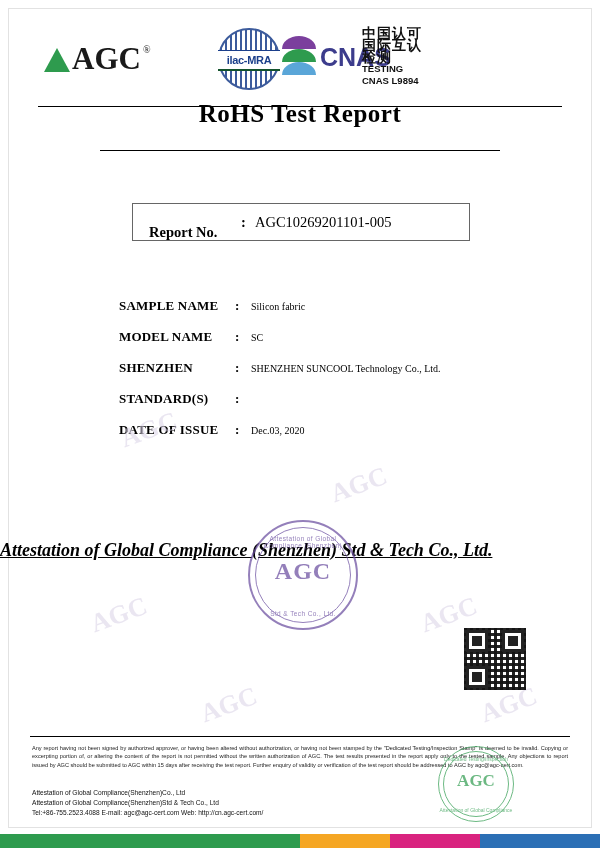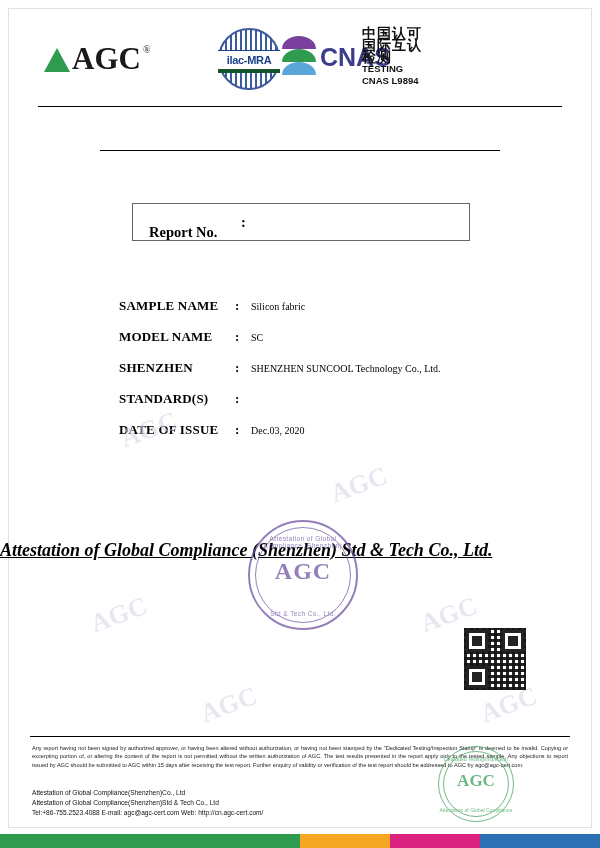--- a/index.html
+++ b/index.html
@@ -80,21 +80,21 @@
     opacity: 0.85;
   }
   .ilac .band {
     position: absolute;
     left: 0;
     top: 22px;
     width: 62px;
     height: 18px;
     background: #ffffff;
     border-top: 1px solid #1b3f8b;
-    border-bottom: 4px solid #14532d;
+    border-bottom: 2px solid #14532d;
     display: flex;
     align-items: center;
     justify-content: center;
   }
   .ilac .band span {
     font-family: "Liberation Sans", sans-serif;
     font-size: 11px;
     font-weight: bold;
     color: #1b3f8b;
     letter-spacing: -0.3px;
@@ -445,25 +445,27 @@
       <div class="cn">中国认可</div>
       <div class="cn">国际互认</div>
       <div class="cn">检测</div>
       <div>TESTING</div>
       <div>CNAS L9894</div>
     </div>
 
     <div class="header-rule"></div>
   </div>
 
+  <div class="title">RoHS Test Report</div>
   <div class="title-rule"></div>
 
   <div class="reportno-box">
     <span class="lbl">Report No.</span>
     <span class="colon">:</span>
+    <span class="val">AGC10269201101-005</span>
   </div>
 
   <div class="fields">
     <div class="field-row">
       <span class="f-label">SAMPLE NAME</span>
       <span class="f-colon">:</span>
       <span class="f-value">Silicon fabric</span>
     </div>
     <div class="field-row">
       <span class="f-label">MODEL NAME</span>

